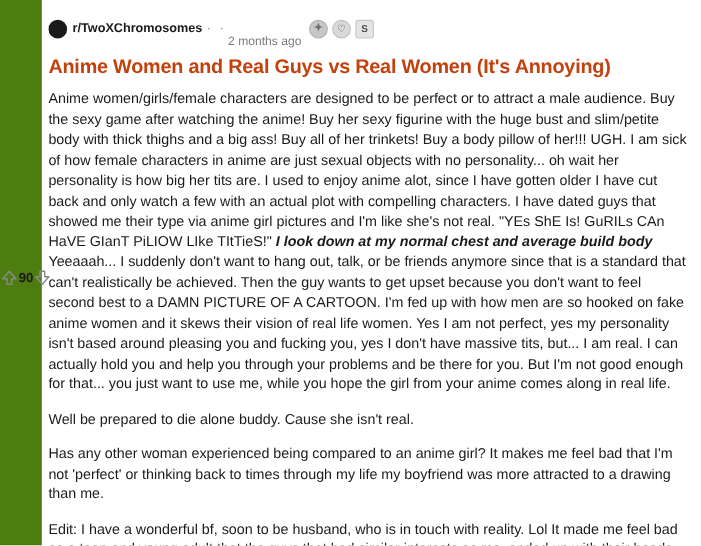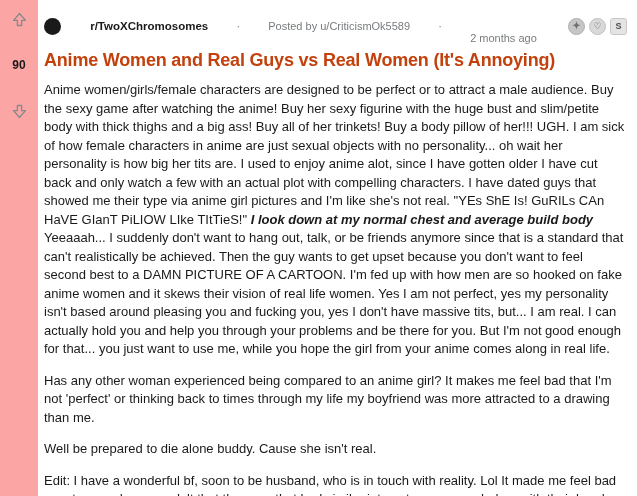--- a/index.html
+++ b/index.html
@@ -18,27 +18,26 @@
     display: flex;
     width: 637px;
     height: 496px;
     box-sizing: border-box;
     background: #ffffff;
   }
   
   .vote-rail {
     width: 38px;
     flex: 0 0 38px;
-    background: #fca5a5;
-    display: flex;
-    flex-direction: column;
+    background: #4d7c0f;
+    display: flex;
+    flex-direction: row;
     align-items: center;
     padding-top: 8px;
     box-sizing: border-box;
-    gap: 27px;
   }
   .vote-arrow {
     width: 22px;
     height: 22px;
     display: flex;
     align-items: center;
     justify-content: center;
     color: #878a8c;
     line-height: 1;
     cursor: pointer;
@@ -60,21 +59,20 @@
   }
   
   .meta {
     display: flex;
     align-items: center;
     font-size: 11px;
     color: #787c7e;
     line-height: 14px;
     white-space: nowrap;
     overflow: hidden;
-    justify-content: space-between;
   }
   .sub-avatar {
     width: 17px;
     height: 17px;
     border-radius: 50%;
     background: #1a1a1b;
     flex: 0 0 17px;
     margin-right: 5px;
   }
   .sub-name {
@@ -166,41 +164,40 @@
       </svg>
     </div>
   </div>
 
   <div class="content">
 
     <div class="meta">
       <div class="sub-avatar"></div>
       <a class="sub-name" href="#">r/TwoXChromosomes</a>
       <span class="dot-sep">·</span>
-      <a class="author-link" href="#">Posted by u/CriticismOk5589</a>
       <span class="dot-sep">·</span>
       <span class="timestamp">2 months ago</span>
       <span class="awards">
         <span class="award award-silver">✦</span>
         <span class="award award-hugz">♡</span>
         <span class="award award-sticker">S</span>
       </span>
     </div>
 
     <h1 class="title">Anime Women and Real Guys vs Real Women (It's Annoying)</h1>
 
     <div class="body">
       <p>
         <span>Anime women/girls/female characters are designed to be perfect or to attract a male audience. Buy the sexy game after watching the anime! Buy her sexy figurine with the huge bust and slim/petite body with thick thighs and a big ass! Buy all of her trinkets! Buy a body pillow of her!!! UGH. I am sick of how female characters in anime are just sexual objects with no personality... oh wait her personality is how big her tits are. I used to enjoy anime alot, since I have gotten older I have cut back and only watch a few with an actual plot with compelling characters. I have dated guys that showed me their type via anime girl pictures and I'm like she's not real. "YEs ShE Is! GuRILs CAn HaVE GIanT PiLIOW LIke TItTieS!" </span><em>I look down at my normal chest and average build body</em><span> Yeeaaah... I suddenly don't want to hang out, talk, or be friends anymore since that is a standard that can't realistically be achieved. Then the guy wants to get upset because you don't want to feel second best to a DAMN PICTURE OF A CARTOON. I'm fed up with how men are so hooked on fake anime women and it skews their vision of real life women. Yes I am not perfect, yes my personality isn't based around pleasing you and fucking you, yes I don't have massive tits, but... I am real. I can actually hold you and help you through your problems and be there for you. But I'm not good enough for that... you just want to use me, while you hope the girl from your anime comes along in real life.</span>
       </p>
       <p>
+        <span>Well be prepared to die alone buddy. Cause she isn't real.</span>
+      </p>
+      <p>
         <span>Has any other woman experienced being compared to an anime girl? It makes me feel bad that I'm not 'perfect' or thinking back to times through my life my boyfriend was more attracted to a drawing than me.</span>
-      </p>
-      <p>
-        <span>Well be prepared to die alone buddy. Cause she isn't real.</span>
       </p>
       <p>
         <span>Edit: I have a wonderful bf, soon to be husband, who is in touch with reality. Lol It made me feel bad as a teen and young adult that the guys that had similar interests as me, ended up with their heads stuck in the clouds. It did make me feel bad that I wasn't 'perfect' like anime girls when I was young. I'm much better now because I know better. :D</span>
       </p>
     </div>
 
   </div>
 </div>
 
 </body></html>

